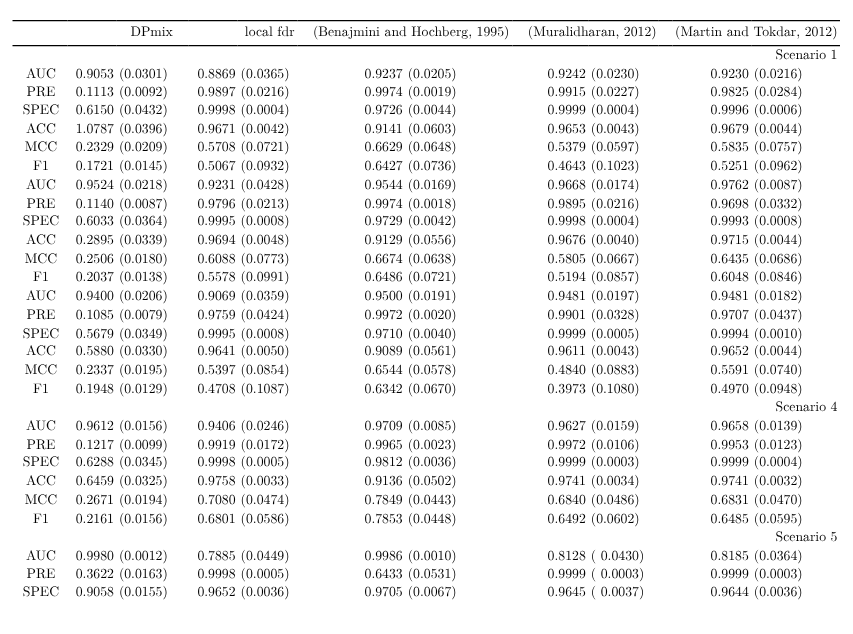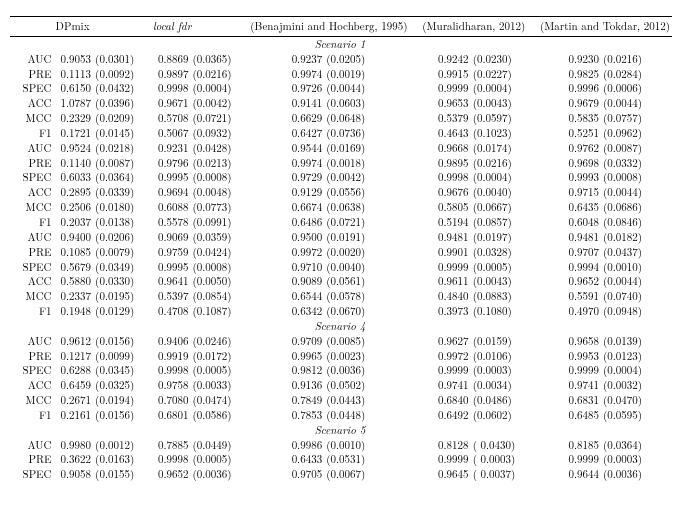--- a/index.html
+++ b/index.html
@@ -15,36 +15,35 @@
     table-layout: fixed;
   }
   td, th {
     padding: 0 2px;
     line-height: 1.35;
     white-space: nowrap;
     vertical-align: baseline;
   }
   tr.toprule td { border-top: 1px solid #000; }
   tr.midrule td { border-bottom: 1px solid #000; }
-  .lbl { width: 52px; text-align: right; padding-left: 4px; }
+  .lbl { width: 52px; text-align: center; padding-left: 4px; }
   .val { width: 44px; text-align: right; }
   .se  { width: 50px; text-align: left; padding-left: 2px; }
   .gap { width: 18px; }
   .scenario td {
-    font-style: italic;
-    text-align: center;
+    text-align: right;
     padding-left: 0;
   }
   .hdr td {
-    text-align: left;
+    text-align: right;
     font-style: normal;
     padding-top: 2px;
     padding-bottom: 2px;
   }
-  .hdr .ital { font-style: italic; }
+  .hdr .ital { }
 </style>
 </head>
 <body>
 
 <table id="tbl">
   <tbody id="tbody">
       <tr class="hdr toprule midrule">
         <td class="lbl"></td>
         <td colspan="2">DPmix</td>
         <td class="gap"></td>

